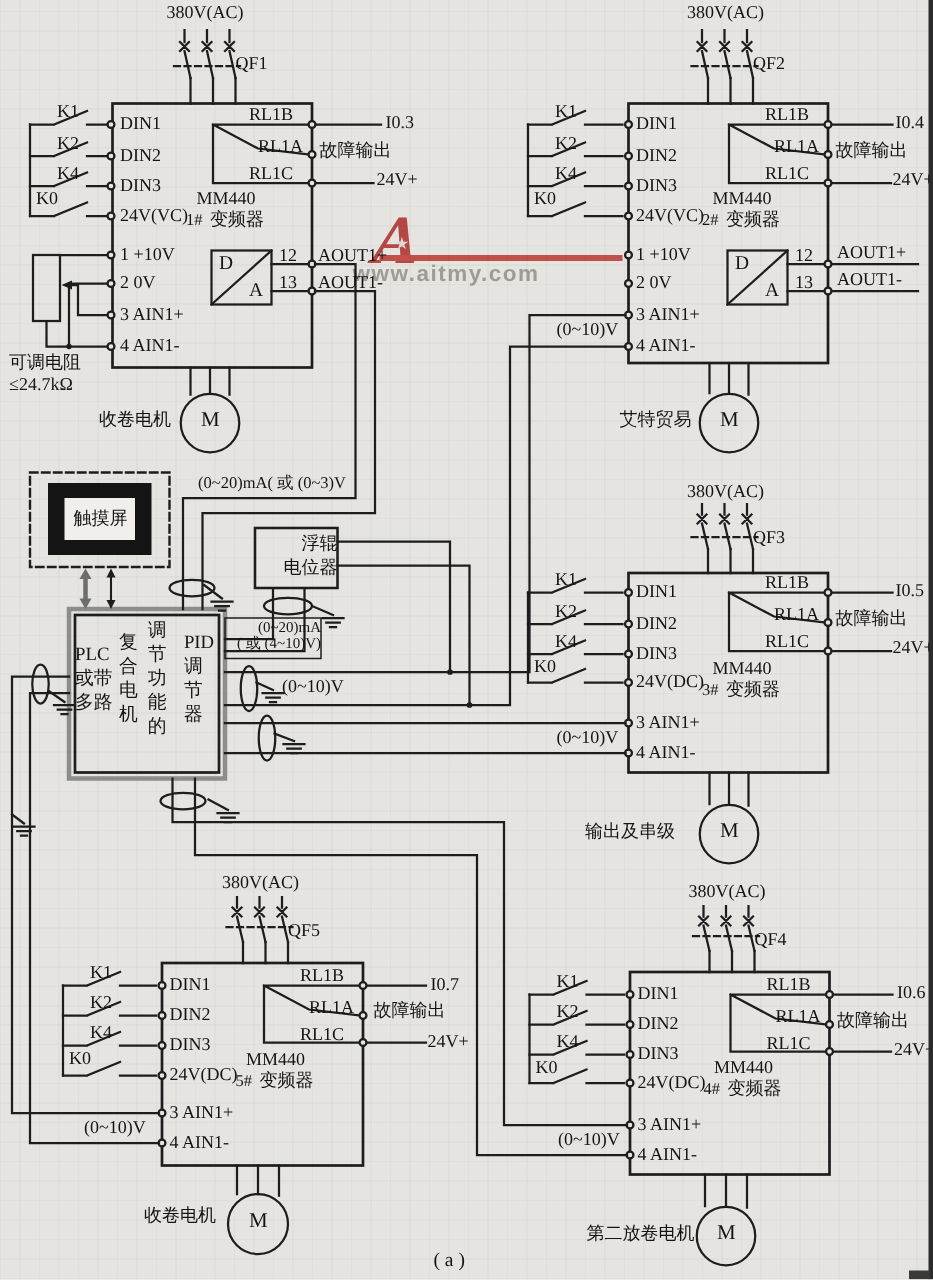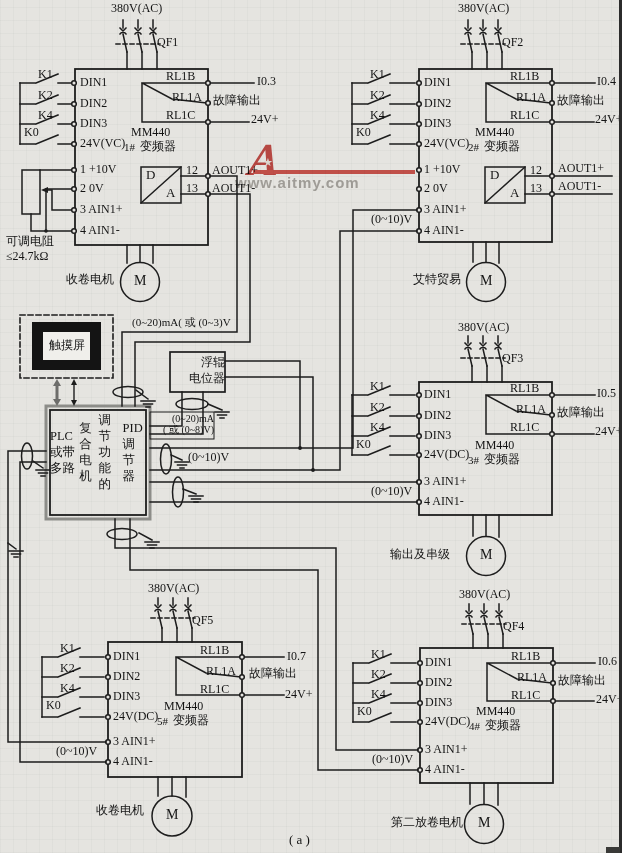--- a/index.html
+++ b/index.html
@@ -487,21 +487,21 @@
 <div class="plc-text">
   <span>PLC 或带多路</span>
   <span>复合电机</span>
   <span>调节功能的</span>
   <span>PID 调节器</span>
 </div>
 <div class="lbl ctr" style="left:170px;top:356px;width:55px">浮辊</div>
 <div class="lbl ctr" style="left:170px;top:372px;width:55px">电位器</div>
 <div class="lbl s11" style="left:132px;top:317px">(0~20)mA( 或 (0~3)V</div>
 <div class="lbl s10 ctr" style="left:150px;top:414px;width:64px">(0~20)mA</div>
-<div class="lbl s10 ctr" style="left:150px;top:425px;width:64px">( 或 (0~8)V)</div>
+<div class="lbl s10 ctr" style="left:150px;top:425px;width:64px">( 或 (4~10)V)</div>
 <div class="lbl" style="left:188px;top:451px">(0~10)V</div>
 <div class="lbl s13" style="left:289px;top:833px">( a )</div>
 
 <div class="wm">
   <span class="wm-a">A</span>
   <span class="wm-star">★</span>
   <span class="wm-line"></span>
   <span class="wm-url">www.aitmy.com</span>
 </div>
 

